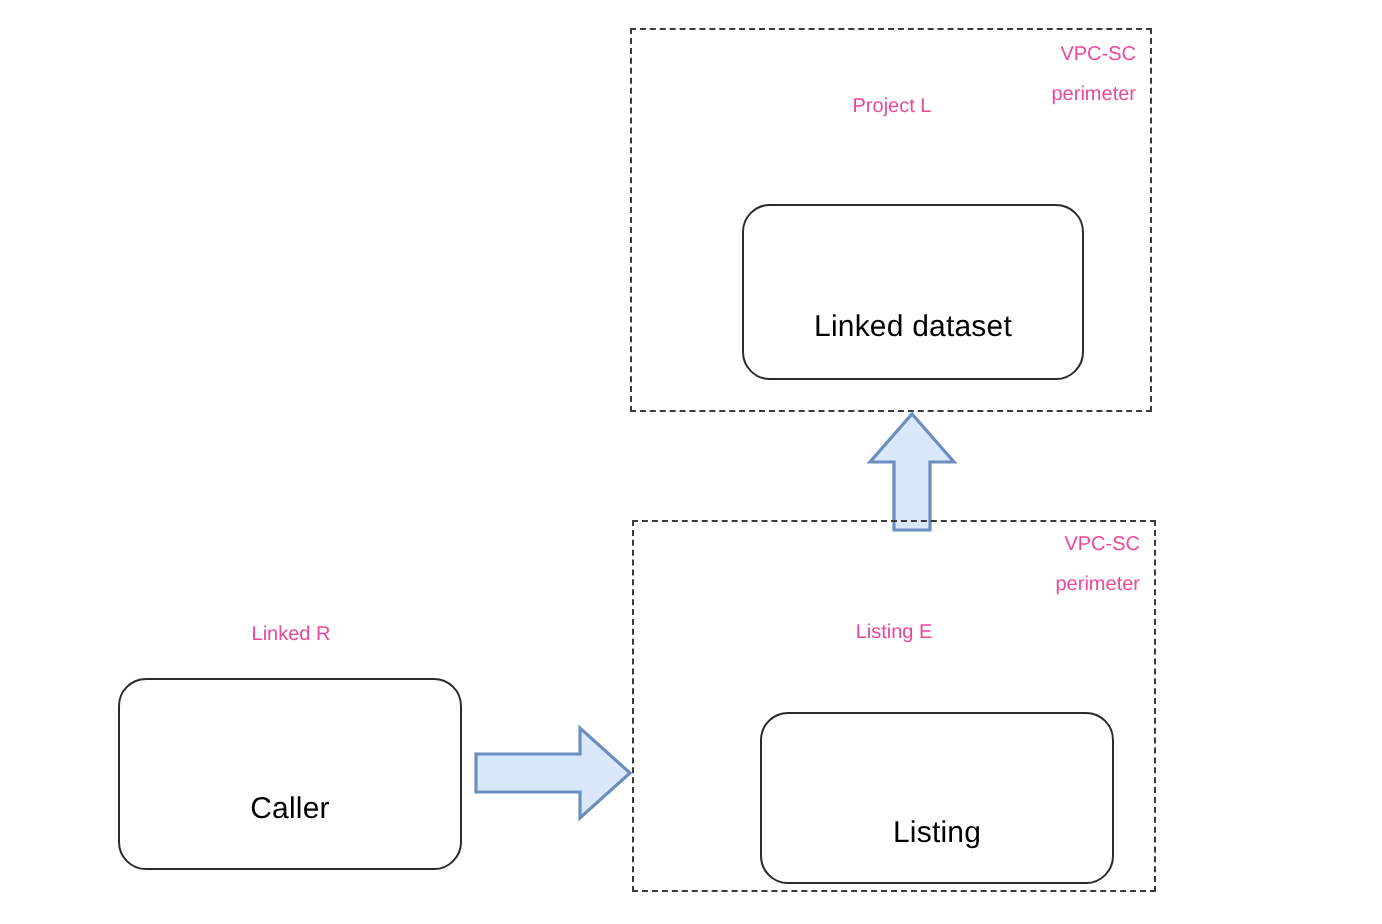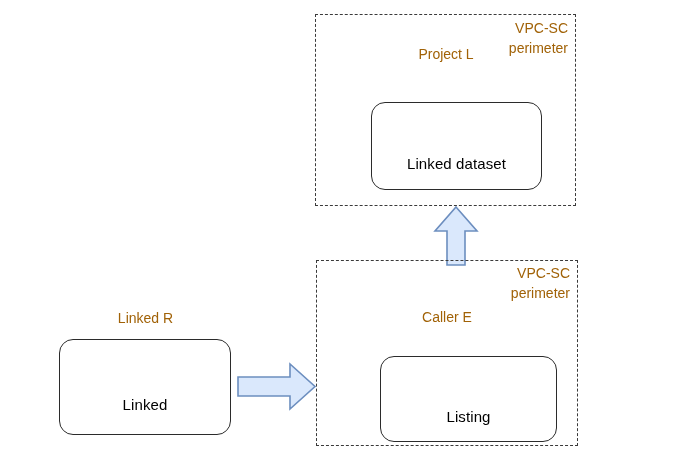--- a/index.html
+++ b/index.html
@@ -44,23 +44,23 @@
     line-height: 1.2;
     color: #000000;
     letter-spacing: 0.1px;
     white-space: nowrap;
     margin-top: 36px;
   }
 
   
   .label {
     position: absolute;
-    font-size: 14px;
+    font-size: 10px;
     line-height: 20px;
-    color: #a16207;
+    color: #ec4899;
     white-space: pre;
   }
   .label.right-align {
     text-align: right;
   }
   .label.center-align {
     text-align: center;
   }
 
   
@@ -94,30 +94,30 @@
       <polygon points="23,2 44,26 32,26 32,60 14,60 14,26 2,26" fill="#dae8fc" stroke="#6c8ebf" stroke-width="1.6" stroke-linejoin="miter"></polygon>
     </svg>
   </div>
 
   <div class="perimeter" style="left:316px; top:260px; width:262px; height:186px;"></div>
 
   <div class="label right-align" style="left:397px; top:263px; width:173px;">VPC-SC</div>
 
   <div class="label right-align" style="left:397px; top:283px; width:173px;">perimeter</div>
 
-  <div class="label center-align" style="left:336px; top:307px; width:222px;">Caller E</div>
+  <div class="label center-align" style="left:336px; top:307px; width:222px;">Listing E</div>
 
   <div class="node" style="left:380px; top:356px; width:177px; height:86px;">
     <span class="node-label">Listing</span>
   </div>
 
   <div class="label center-align" style="left:60px; top:308px; width:171px;">Linked R</div>
 
   <div class="node" style="left:59px; top:339px; width:172px; height:96px;">
-    <span class="node-label">Linked</span>
+    <span class="node-label">Caller</span>
   </div>
 
   <div class="arrow" style="left:237px; top:362px; width:80px; height:49px;">
     <svg width="80" height="49" viewBox="0 0 80 49">
       <polygon points="1,15 53,15 53,2 78,24.5 53,47 53,34 1,34" fill="#dae8fc" stroke="#6c8ebf" stroke-width="1.6" stroke-linejoin="miter"></polygon>
     </svg>
   </div>
 
 </div>
 

